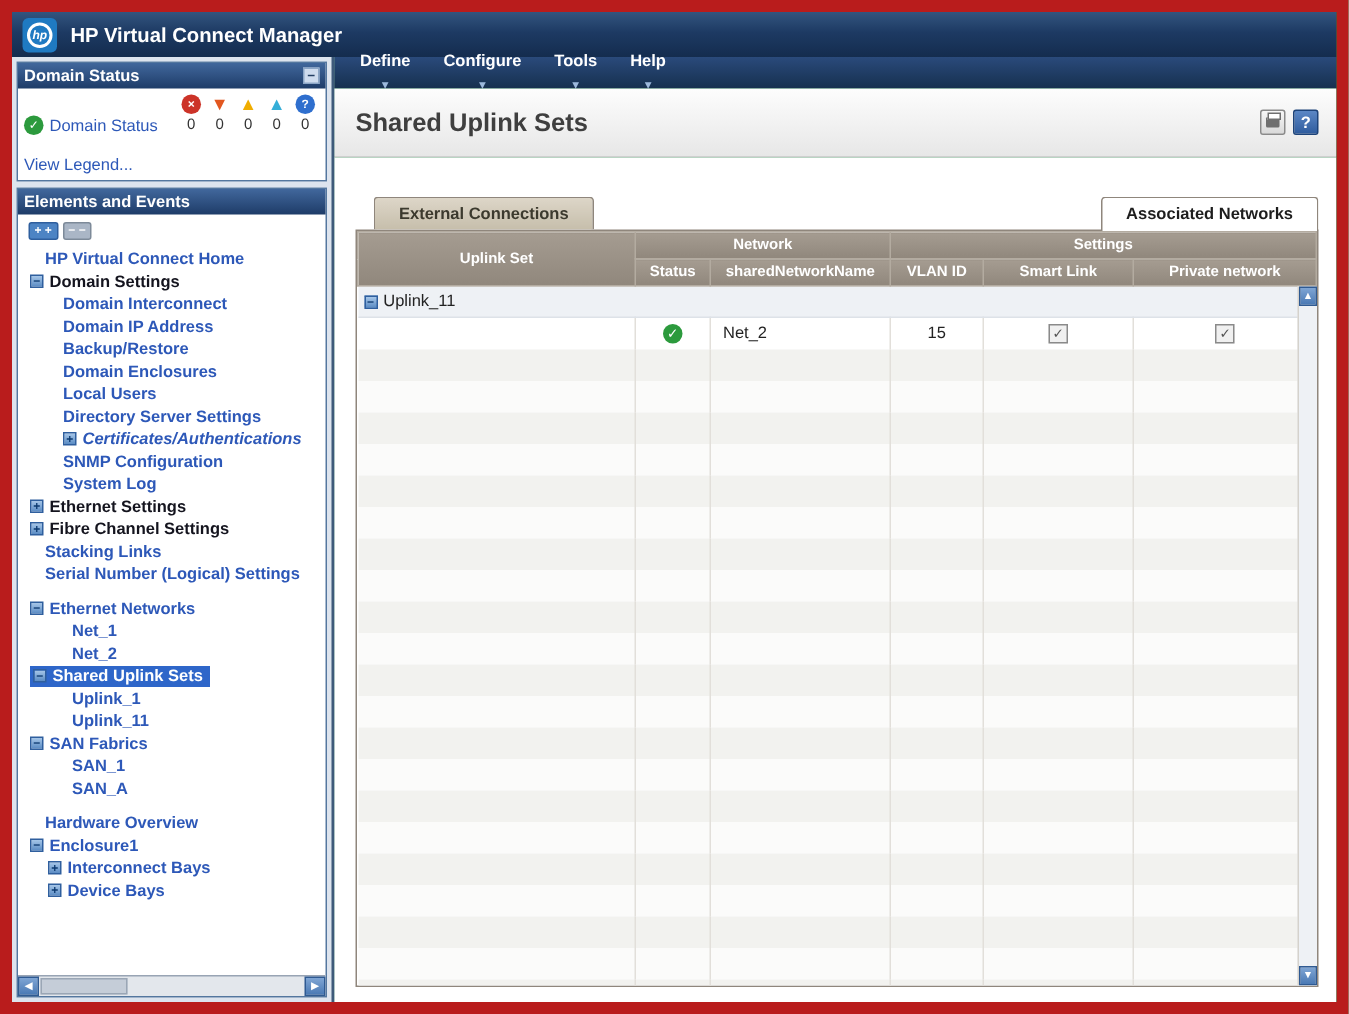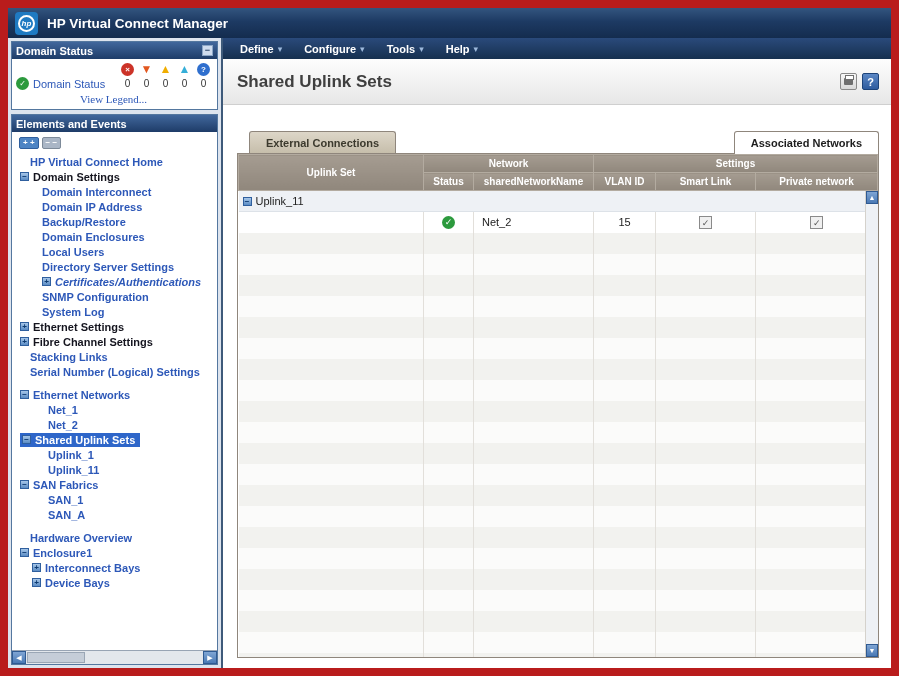--- a/index.html
+++ b/index.html
@@ -21,21 +21,21 @@
   
   .sidebar { width: 215px; min-width: 215px; background: #dde4ee; border-right: 2px solid #3e5a7a; padding: 3px; display: flex; flex-direction: column; gap: 4px; }
   .panel { border: 1px solid #54779f; background: #fff; }
   .panel-hd { height: 17px; background: linear-gradient(180deg,#41679c,#1e3c68); display: flex; align-items: center; padding: 0 4px; color: #fff; font-size: 11px; font-weight: bold; }
   .collapse-btn { width: 11px; height: 11px; background: #cfdcee; border: 1px solid #8ca6c6; color: #243f63; font-size: 9px; line-height: 9px; text-align: center; margin-left: auto; cursor: pointer; }
   .ds-body { padding: 2px 4px 4px 4px; }
   .ds-grid { display: grid; grid-template-columns: 1fr 19px 19px 19px 19px 19px; align-items: center; }
   .ds-ico-cell { display: flex; justify-content: center; align-items: center; height: 16px; }
   .ds-count { text-align: center; font-size: 10px; color: #333; }
   .ds-label { display: flex; align-items: center; gap: 4px; font-size: 11px; color: #2d58b8; }
-  .legend-row { text-align: center; font-size: 11px; margin-top: 3px; padding-right: 2px; font-family: Liberation Serif, serif; }
+  .legend-row { text-align: left; font-size: 11px; margin-top: 14px; padding-right: 2px; }
   .link { color: #2d58b8; cursor: pointer; }
   .si-circle { width: 13px; height: 13px; border-radius: 50%; color: #fff; font-size: 8px; font-weight: bold; display: flex; align-items: center; justify-content: center; }
   .si-err { background: #cc3328; }
   .si-ok { background: #2c9a3d; }
   .si-q { background: #2f6fce; }
   .tri { font-size: 12px; line-height: 12px; }
   .tri-sev { color: #e2571f; }
   .tri-warn { color: #f0ad00; }
   .tri-info { color: #35aed8; }
 
@@ -57,21 +57,21 @@
   .sel .tlink { color: #fff; }
   .tspacer { height: 8px; }
   .hscroll { height: 14px; min-height: 14px; border-top: 1px solid #98a4b4; background: #e3e7ec; position: relative; }
   .hs-btn { position: absolute; top: 0; width: 14px; height: 13px; background: linear-gradient(180deg,#7fa5d4,#4a79b4); border: 1px solid #2f5a92; color: #fff; font-size: 7px; line-height: 11px; text-align: center; cursor: pointer; }
   .hs-left { left: 0; } .hs-right { right: 0; }
   .hs-thumb { position: absolute; left: 15px; top: 1px; width: 58px; height: 11px; background: #c5cdd8; border: 1px solid #9aa6b5; cursor: pointer; }
 
   
   .main { flex: 1; display: flex; flex-direction: column; min-width: 0; }
   .menubar { height: 21px; min-height: 21px; background: linear-gradient(180deg,#2a4a7b,#16304f); display: flex; align-items: center; padding-left: 6px; }
-  .menu-item { display: flex; align-items: center; gap: 4px; color: #fff; font-size: 11px; font-weight: bold; padding: 0 11px; cursor: pointer; }
+  .menu-item { display: flex; align-items: center; gap: 4px; color: #fff; font-size: 11px; font-weight: bold; padding: 0 11px; cursor: pointer; flex-direction: column; }
   .caret { color: #9db9dc; font-size: 9px; }
   .titlebar { height: 46px; min-height: 46px; background: linear-gradient(180deg,#fdfdfd,#e7e7e7); border-bottom: 1px solid #cfcfcf; display: flex; align-items: center; padding: 0 12px 0 14px; }
   .page-title { font-size: 17px; font-weight: bold; color: #3f3f3f; }
   .title-actions { margin-left: auto; display: flex; gap: 5px; }
   .icon-btn { width: 17px; height: 17px; border: 1px solid #8a8a8a; border-radius: 2px; background: linear-gradient(180deg,#f7f7f7,#d9d9d9); display: flex; align-items: center; justify-content: center; cursor: pointer; }
   .printer-glyph { width: 9px; height: 7px; background: #6f6f6f; position: relative; border-radius: 1px; }
   .printer-glyph:before { content: ""; position: absolute; left: 1px; top: -3px; width: 7px; height: 3px; background: #fff; border: 1px solid #6f6f6f; }
   .help-btn { width: 17px; height: 17px; border: 1px solid #1d4379; border-radius: 2px; background: linear-gradient(180deg,#5b87c5,#2f5c9e); color: #fff; font-weight: bold; font-size: 11px; display: flex; align-items: center; justify-content: center; cursor: pointer; }
 
   .content { flex: 1; background: #fff; padding: 26px 12px 10px 14px; min-height: 0; display: flex; flex-direction: column; }

